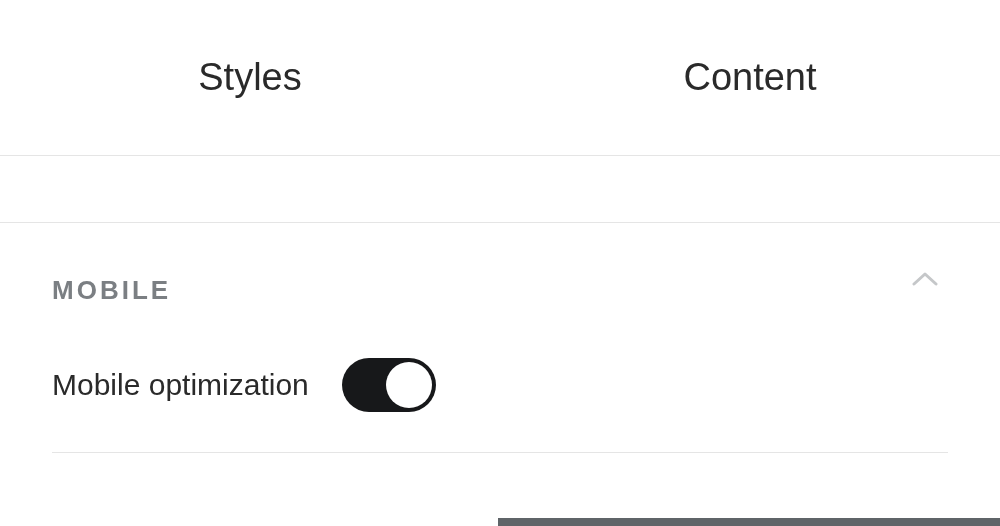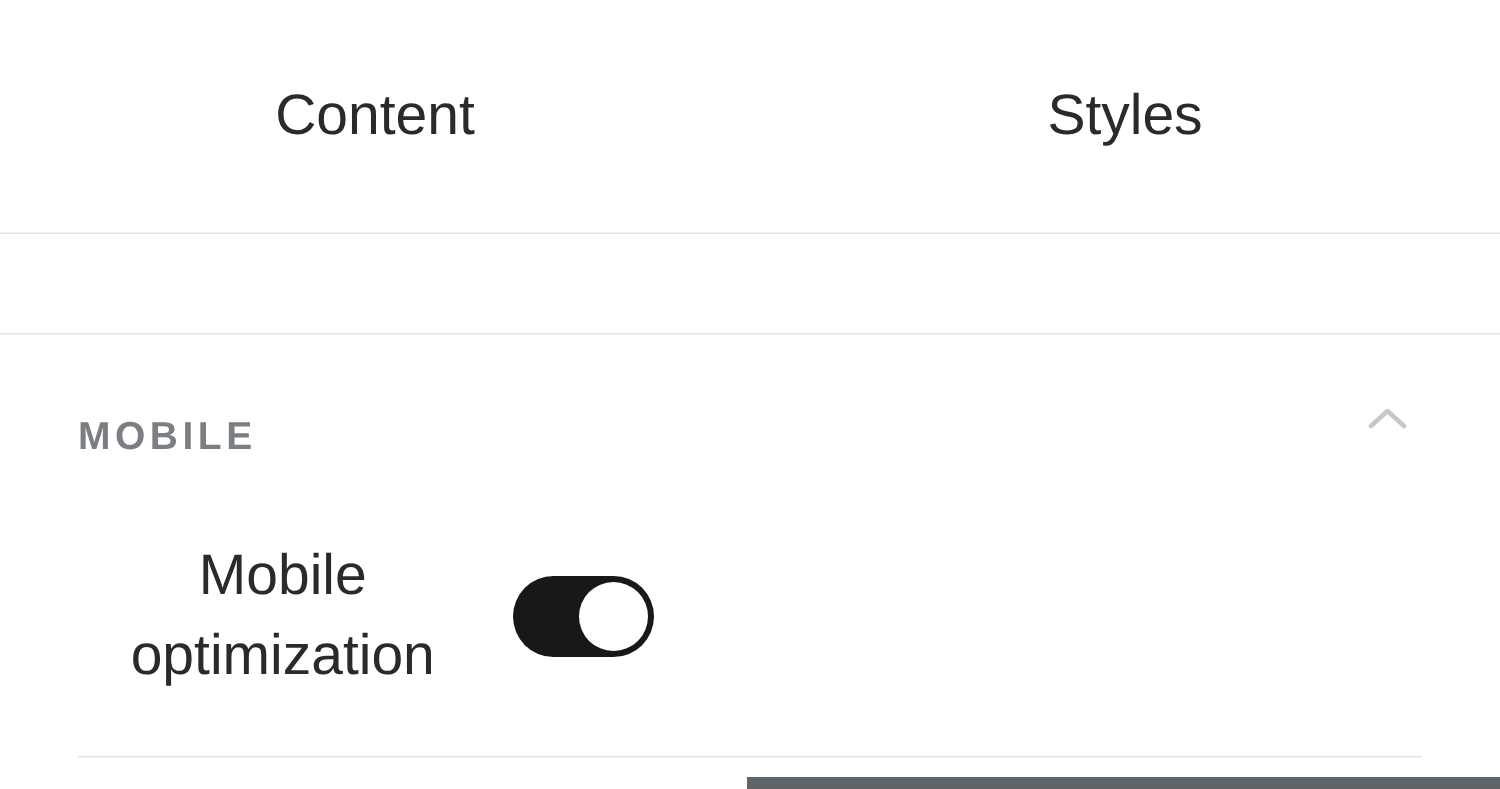--- a/index.html
+++ b/index.html
@@ -76,22 +76,22 @@
       width: 26px;
       height: 14px;
     }
     .setting-row {
       display: flex;
       align-items: center;
       padding: 24px 52px 40px 52px;
     }
     .setting-label {
       width: 290px;
-      text-align: center;
-      font-size: 38px;
+      text-align: left;
+      font-size: 30px;
       color: #2a2a2a;
       line-height: 1.4;
       font-weight: 400;
       padding-right: 17px;
     }
     .toggle {
       width: 94px;
       height: 54px;
       background: #17181a;
       border-radius: 27px;
@@ -109,25 +109,25 @@
     }
     .bottom-divider {
       border-top: 1px solid #e5e5e5;
       margin: 0 52px;
     }
   </style>
 </head>
 <body>
 
 <div class="tabs">
+  <div class="tab active">
+    <span>Styles</span>
+  </div>
   <div class="tab">
     <span>Content</span>
-  </div>
-  <div class="tab active">
-    <span>Styles</span>
   </div>
   <div class="tab-underline"></div>
 </div>
 
 <div class="divider-section"></div>
 
 <div class="section-header">
   <span class="section-title">MOBILE</span>
   <span class="chevron">
     <svg viewBox="0 0 26 14" fill="none" stroke="#c5c7c9" stroke-width="3" stroke-linecap="round" stroke-linejoin="round">

